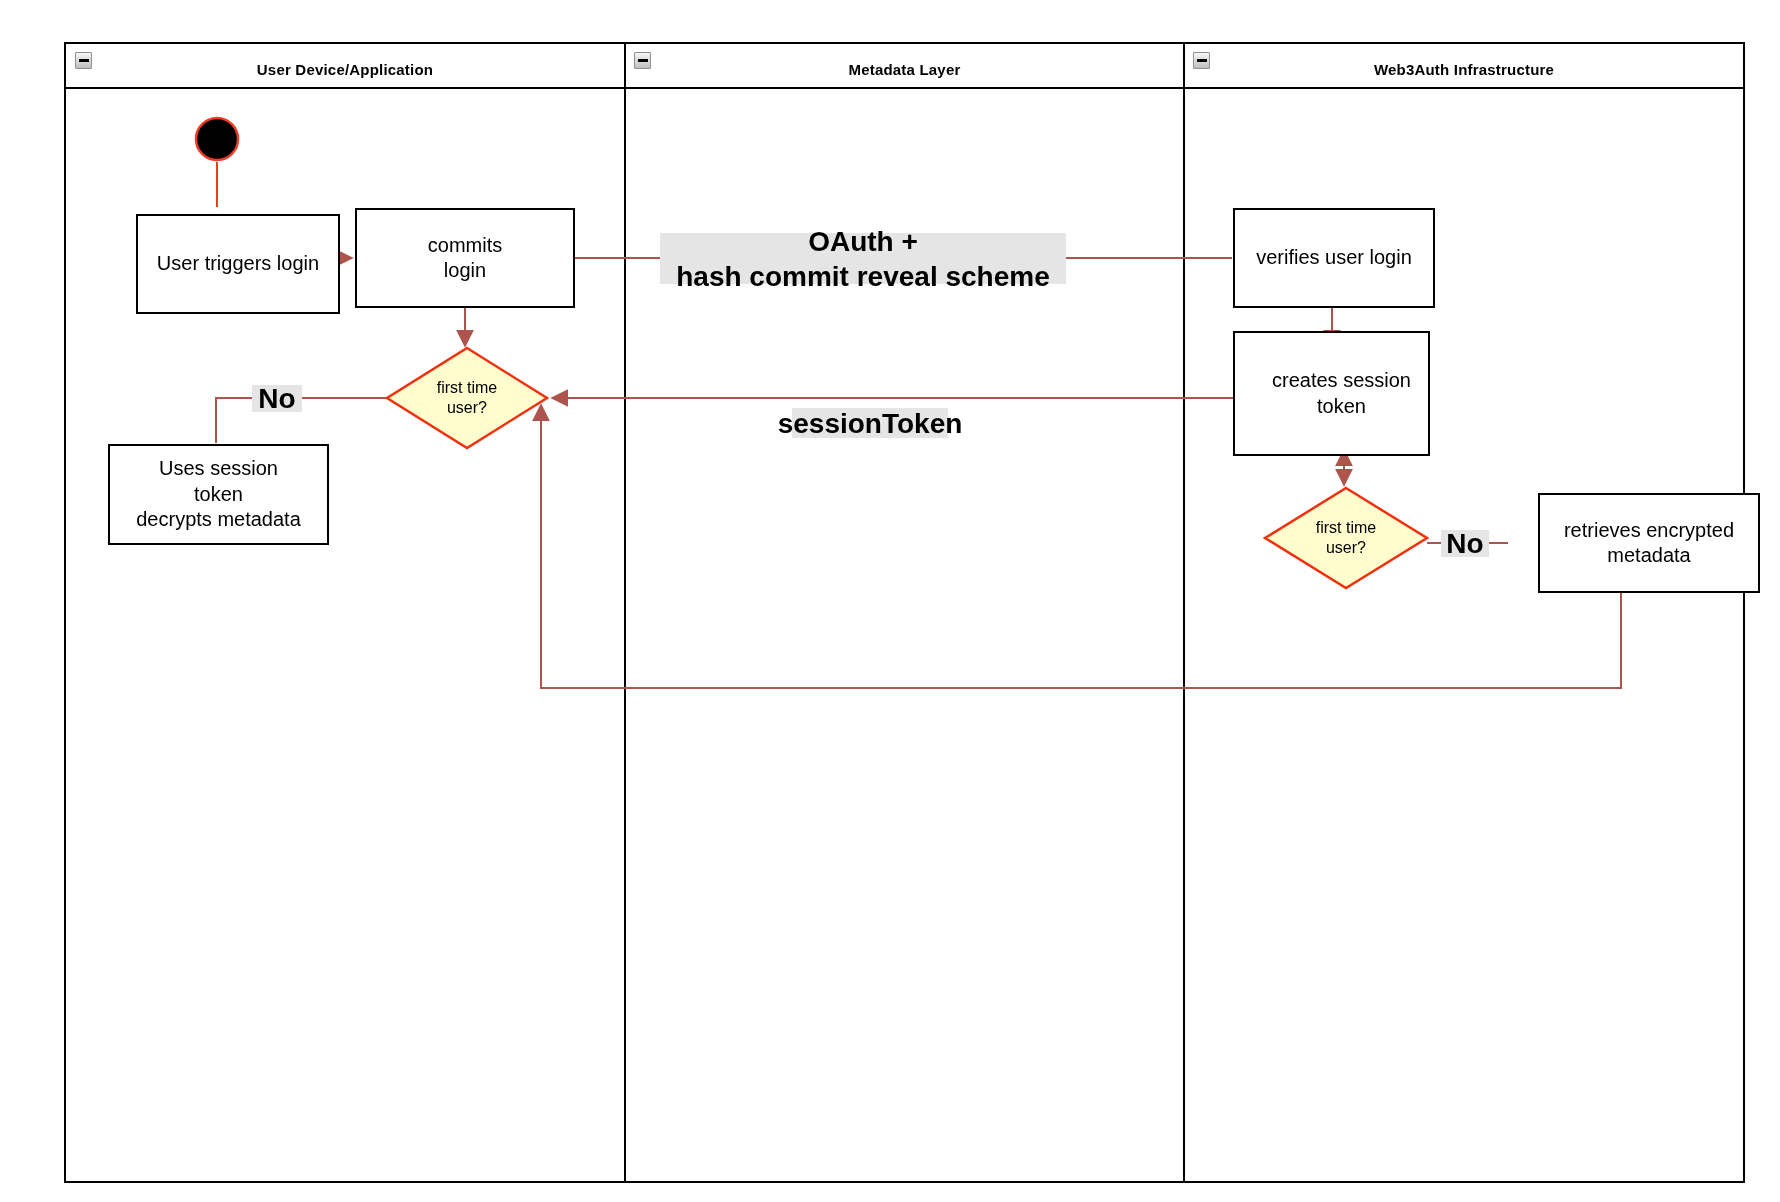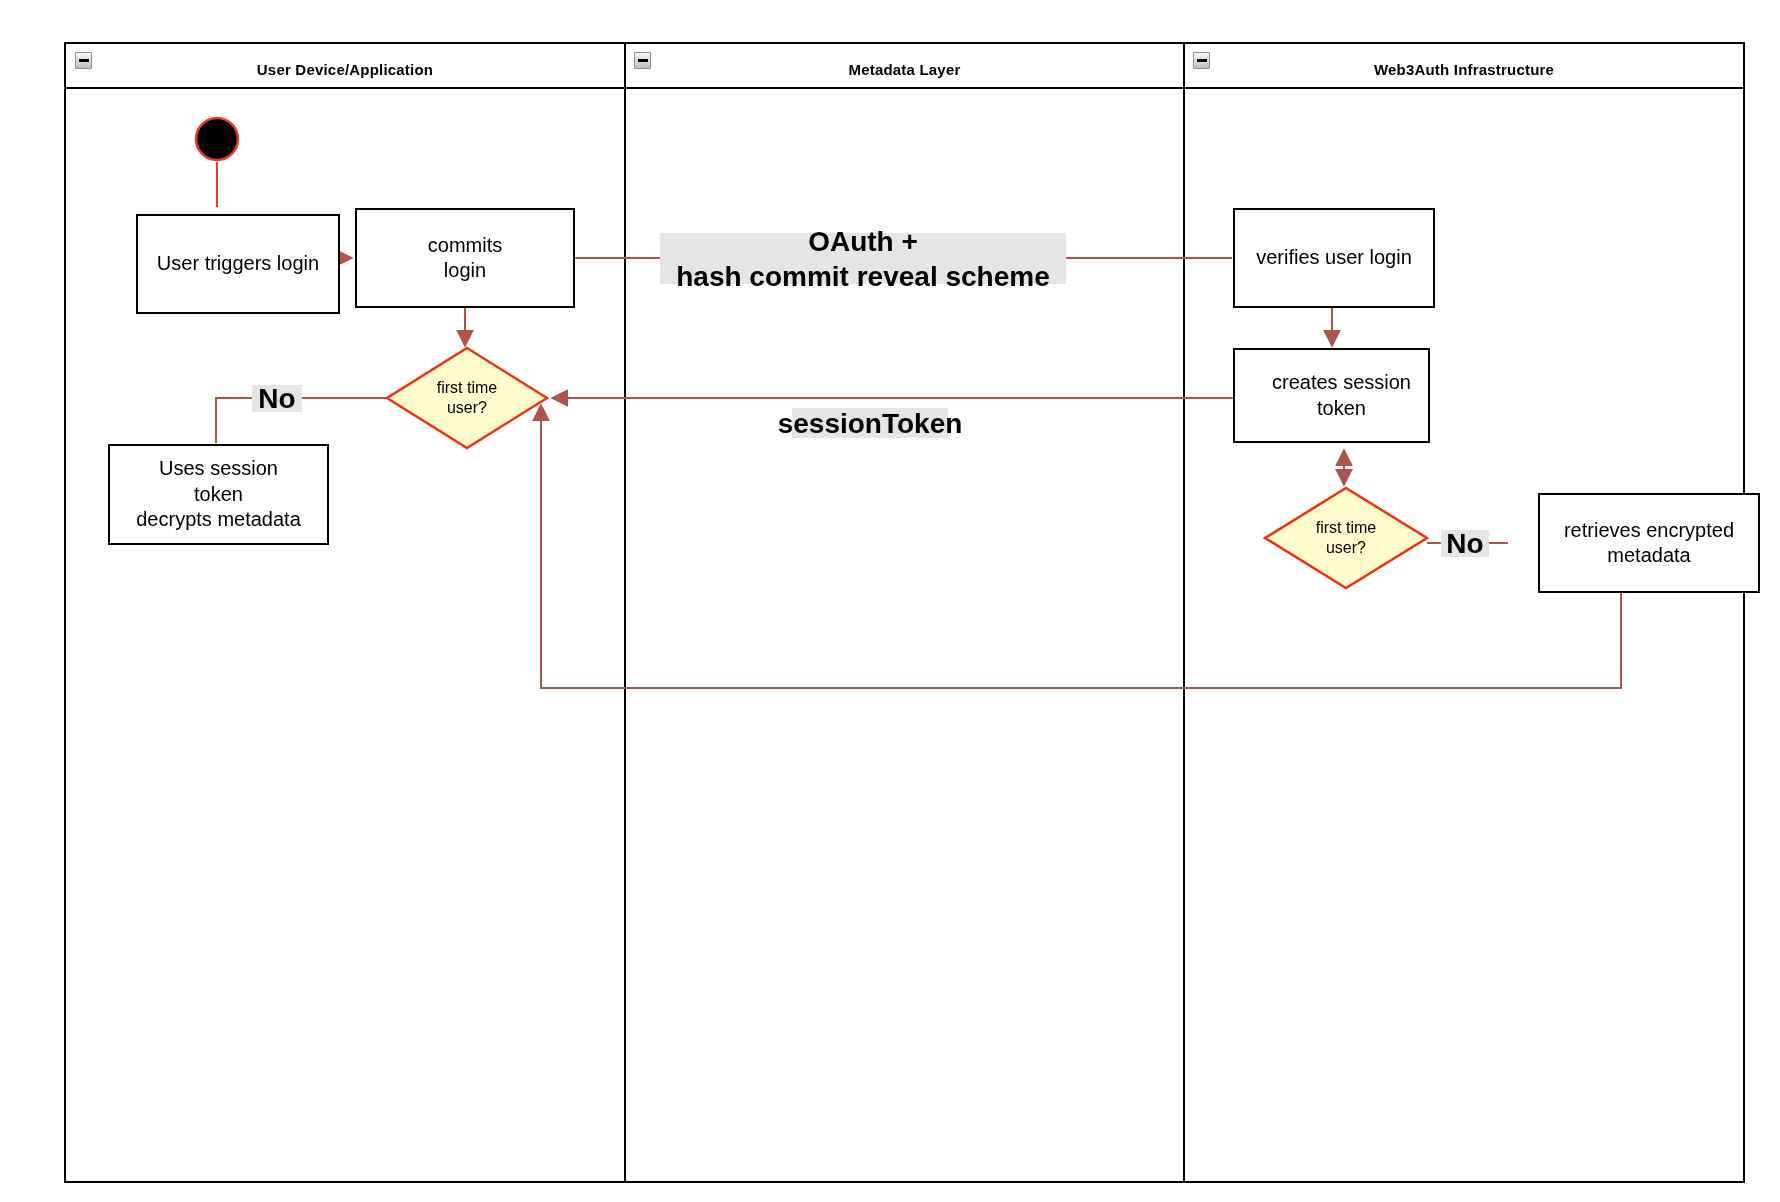--- a/index.html
+++ b/index.html
@@ -89,21 +89,21 @@
 
   <div class="node" style="left:355px;top:208px;width:220px;height:100px;">commits
 login</div>
 
   <div class="node" style="left:108px;top:444px;width:221px;height:101px;">Uses session
 token
 decrypts metadata</div>
 
   <div class="node" style="left:1233px;top:208px;width:202px;height:100px;">verifies user login</div>
 
-  <div class="node" style="left:1233px;top:348px;width:197px;height:95px;padding-left:20px;">creates session
+  <div class="node" style="left:1233px;top:331px;width:197px;height:125px;padding-left:20px;">creates session
 token</div>
 
   <div class="node" style="left:1510px;top:493px;width:222px;height:100px;margin-left:28px;">retrieves encrypted
 metadata</div>
 
   <div class="dlabel" style="left:387px;top:348px;width:160px;height:100px;">first time
 user?</div>
 
   <div class="dlabel" style="left:1265px;top:488px;width:162px;height:100px;">first time
 user?</div>

